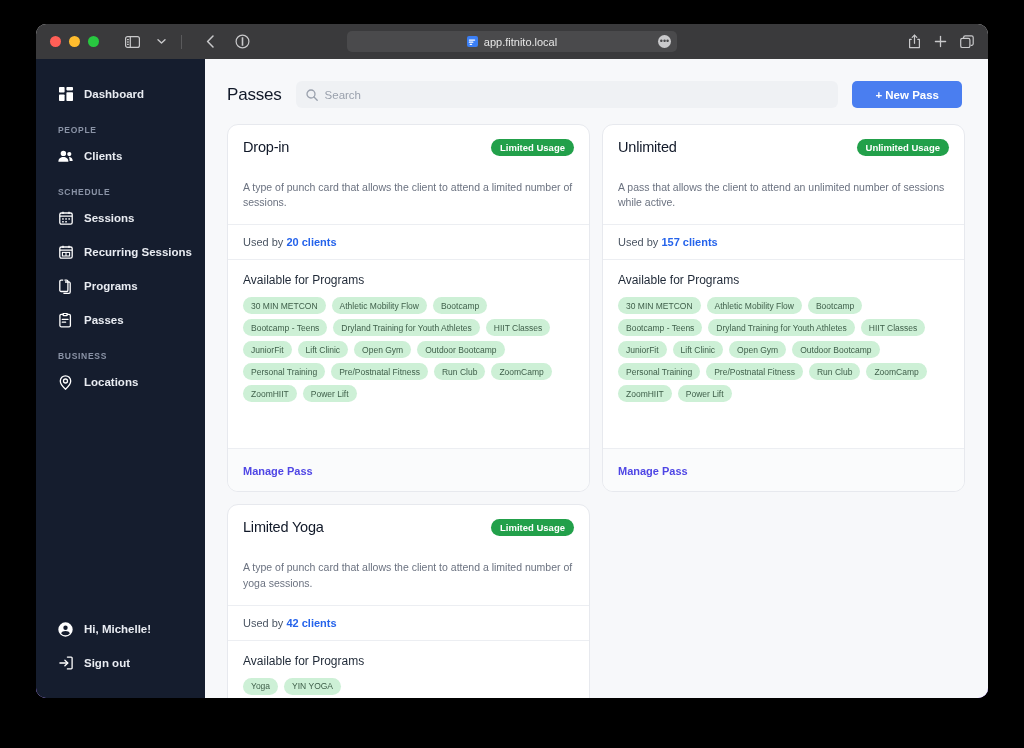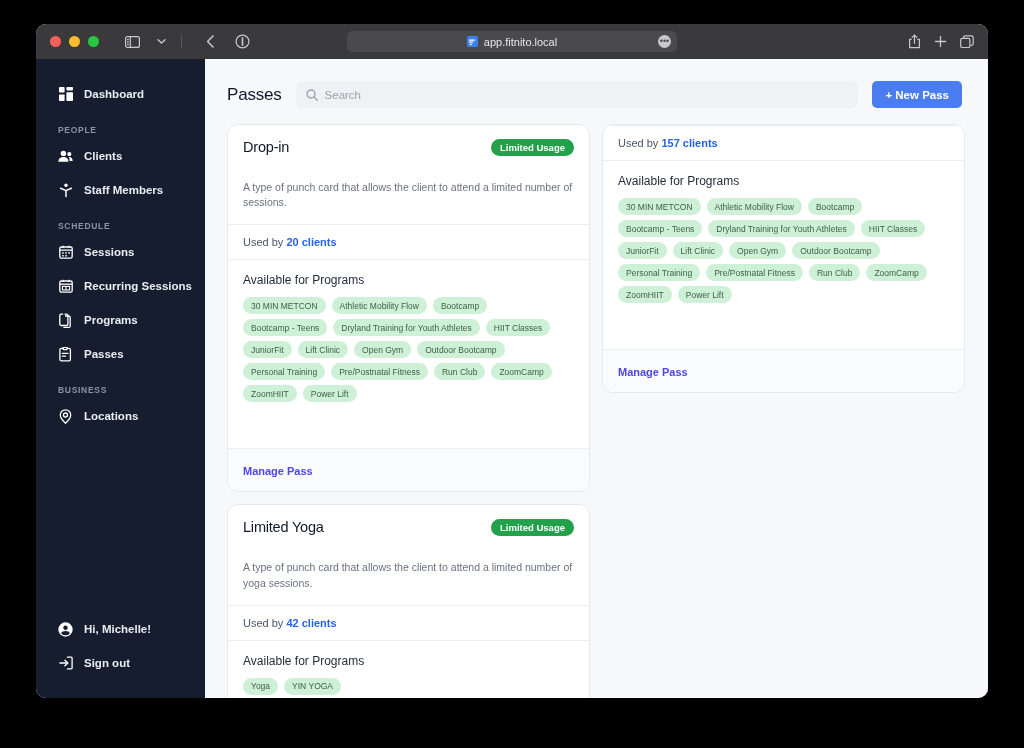--- a/index.html
+++ b/index.html
@@ -145,21 +145,21 @@
   }
   #search-input::placeholder { color: #9aa1ad; }
   #new-pass-btn {
     background: #4a7ef0;
     color: #ffffff;
     font-size: 11.5px;
     font-weight: bold;
     border: none;
     border-radius: 5px;
     height: 27px;
-    padding: 0 13px;
+    padding: 0 23px;
     cursor: pointer;
     font-family: "Liberation Sans", sans-serif;
     white-space: nowrap;
   }
 
   #cards-grid {
     display: grid;
     grid-template-columns: 363px 363px;
     gap: 12px;
     padding: 0 22px;
@@ -341,30 +341,20 @@
           <svg width="15" height="13" viewBox="0 0 15 13" fill="#ffffff">
             <circle cx="5.4" cy="3.4" r="2.7"></circle>
             <circle cx="11.3" cy="4.1" r="2.1"></circle>
             <path d="M0.4 11.8 C0.4 8.6 2.6 7.1 5.4 7.1 C8.2 7.1 10.4 8.6 10.4 11.8 Z"></path>
             <path d="M11.0 7.0 C13.2 7.0 14.7 8.3 14.7 11.0 L11.6 11.0 C11.6 9.4 11.4 8.2 10.8 7.1 Z"></path>
           </svg>
         </span>
         <span>Clients</span>
       </div>
 
-      <div class="nav-item">
-        <span class="ico">
-          <svg width="14" height="15" viewBox="0 0 14 15" fill="none" stroke="#ffffff" stroke-width="1.5" stroke-linecap="round" stroke-linejoin="round">
-            <circle cx="7" cy="2.3" r="1.7" fill="#ffffff" stroke="none"></circle>
-            <path d="M1.6 5.2 L7 7.6 L12.4 5.2"></path>
-            <line x1="7" y1="7.6" x2="7" y2="13.6"></line>
-          </svg>
-        </span>
-        <span>Staff Members</span>
-      </div>
 
       <div class="nav-section">SCHEDULE</div>
 
       <div class="nav-item">
         <span class="ico">
           <svg width="14" height="14" viewBox="0 0 14 14" fill="none" stroke="#ffffff" stroke-width="1.3">
             <rect x="0.8" y="2.0" width="12.4" height="11.2" rx="1.6"></rect>
             <line x1="0.8" y1="5.2" x2="13.2" y2="5.2"></line>
             <line x1="4.0" y1="0.8" x2="4.0" y2="3.0"></line>
             <line x1="10.0" y1="0.8" x2="10.0" y2="3.0"></line>
@@ -492,20 +482,27 @@
                 <span class="tag">Pre/Postnatal Fitness</span>
                 <span class="tag">Run Club</span>
                 <span class="tag">ZoomCamp</span>
                 <span class="tag">ZoomHIIT</span>
                 <span class="tag">Power Lift</span>
               </div>
             </div>
             <div class="card-foot"><a class="manage-link" href="#">Manage Pass</a></div>
           </div>
           <div class="card">
+            <div class="card-head">
+              <div class="card-title-row">
+                <div class="card-title">Unlimited</div>
+                <div class="badge">Unlimited Usage</div>
+              </div>
+              <div class="card-desc">A pass that allows the client to attend an unlimited number of sessions while active.</div>
+            </div>
             <div class="card-used"><span>Used by </span><a class="used-link" href="#">157 clients</a></div>
             <div class="card-programs">
               <div class="programs-title">Available for Programs</div>
               <div class="tags">
                 <span class="tag">30 MIN METCON</span>
                 <span class="tag">Athletic Mobility Flow</span>
                 <span class="tag">Bootcamp</span>
                 <span class="tag">Bootcamp - Teens</span>
                 <span class="tag">Dryland Training for Youth Athletes</span>
                 <span class="tag">HIIT Classes</span>

